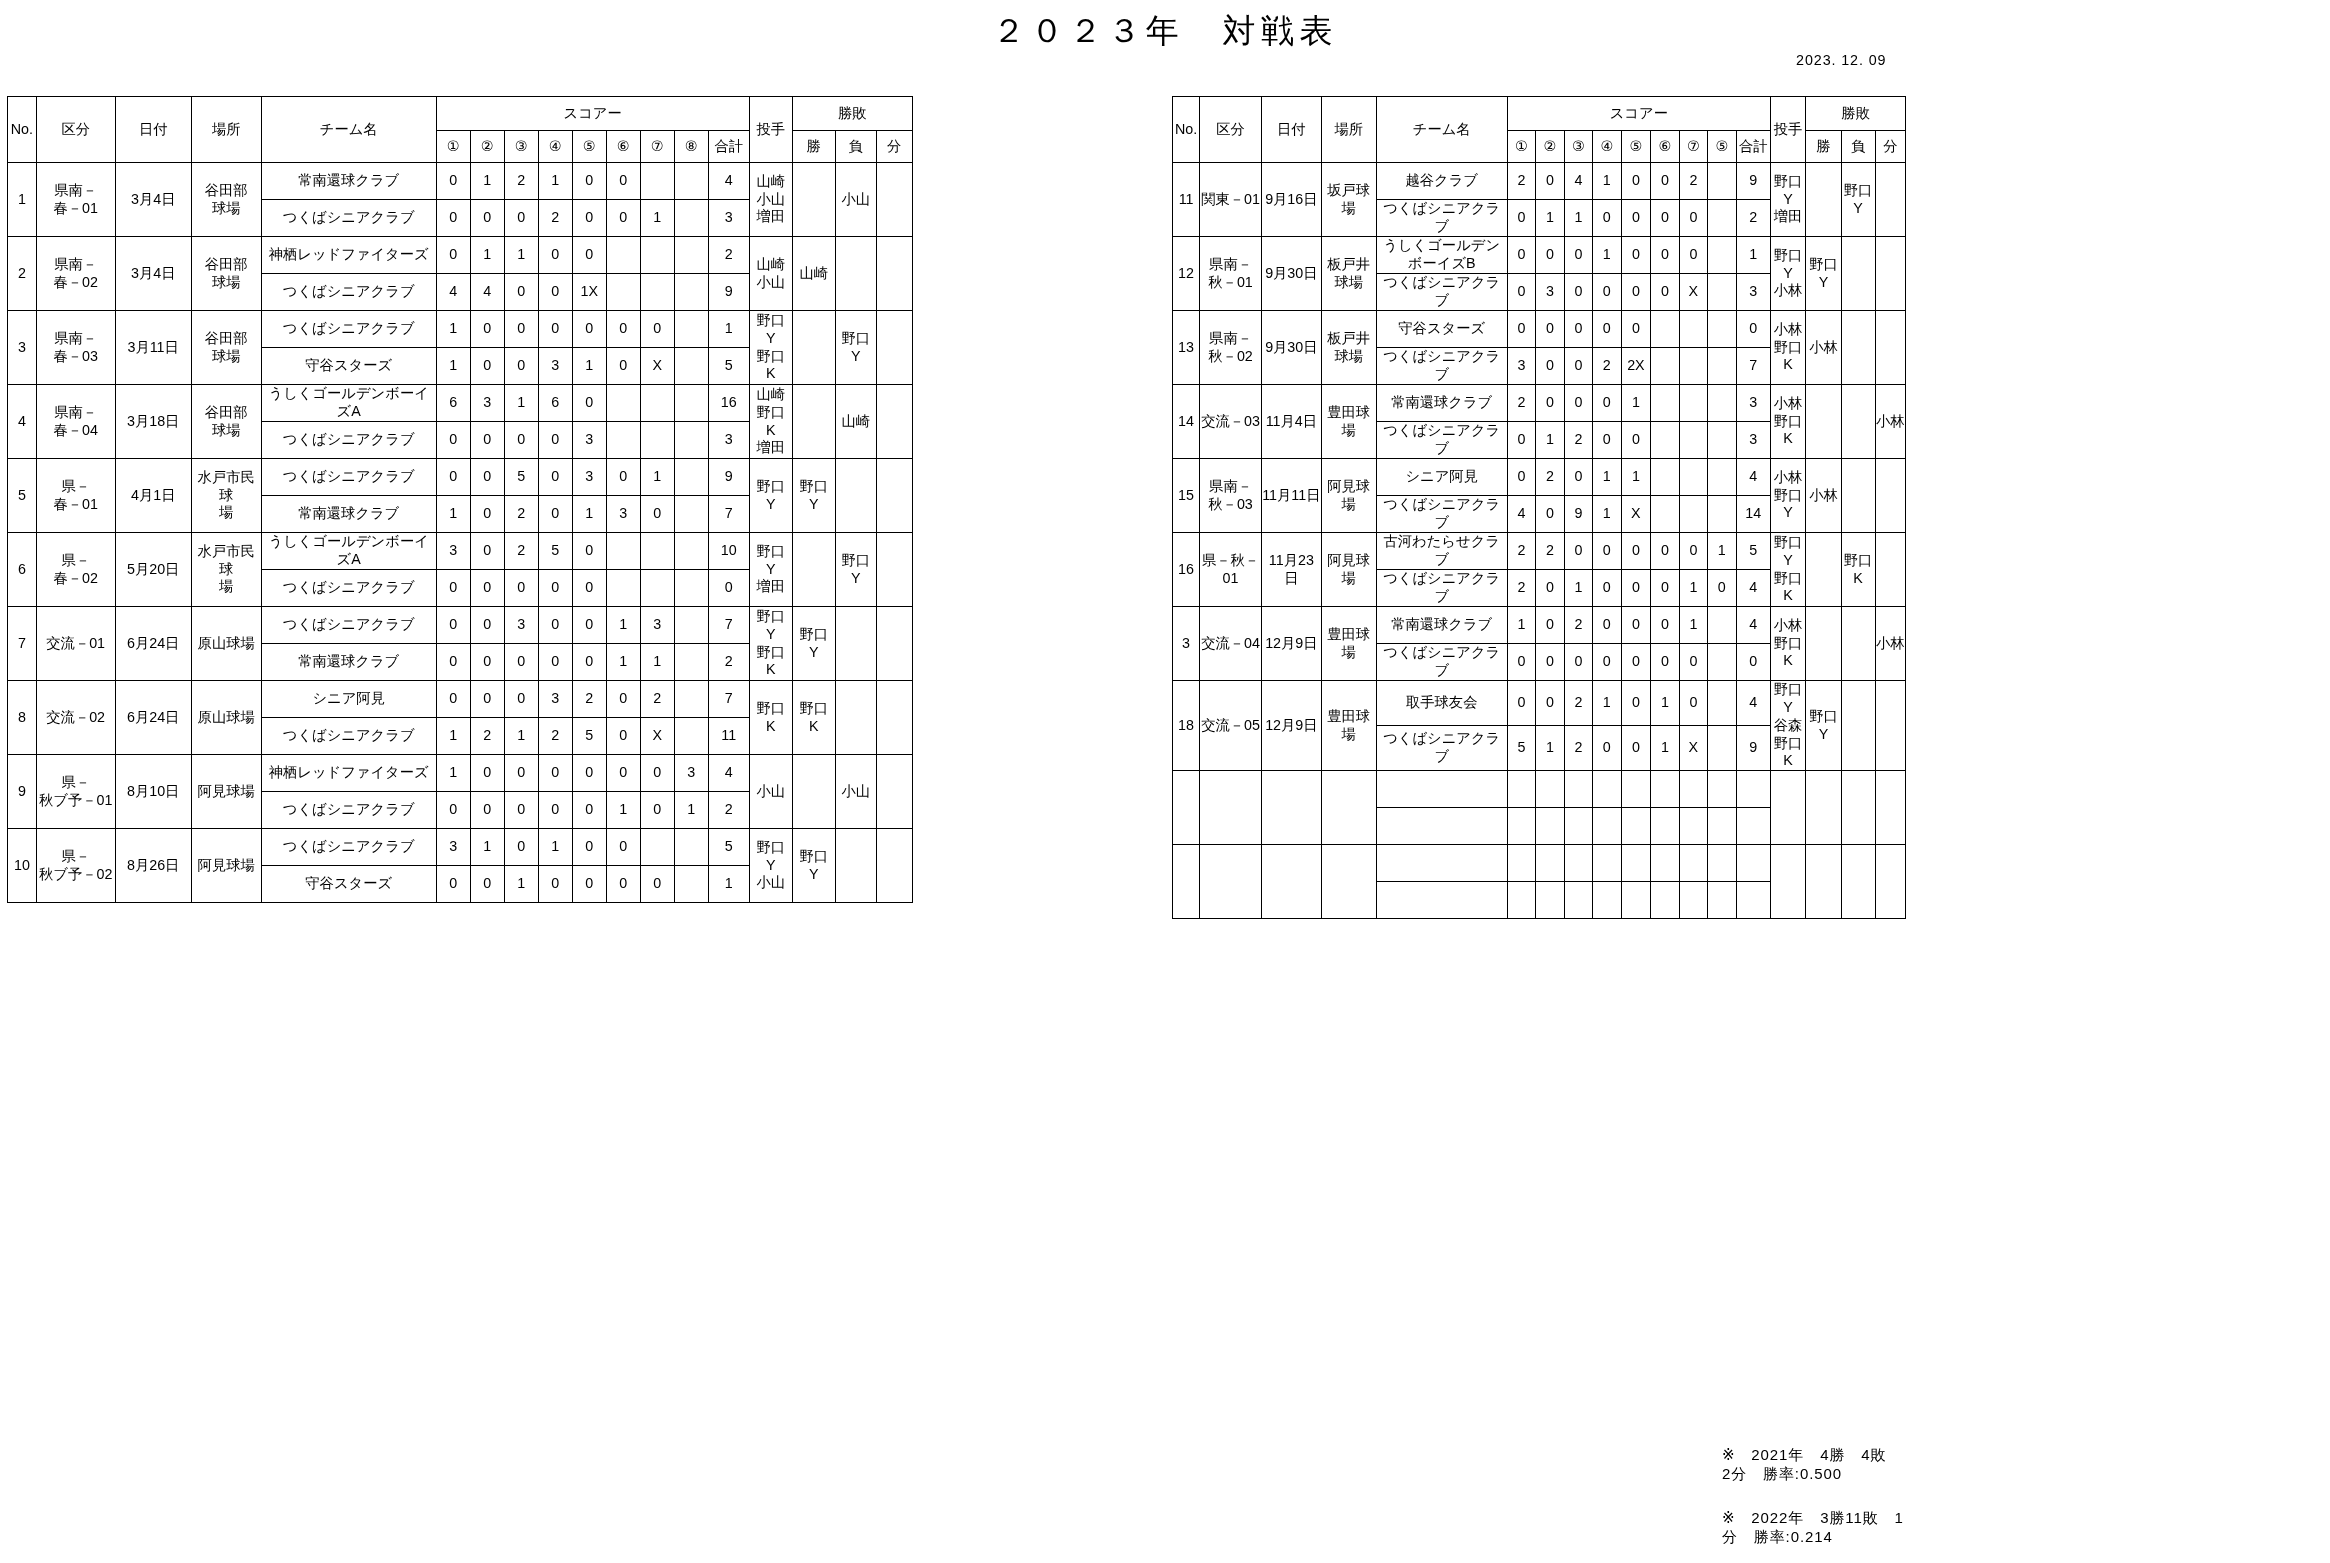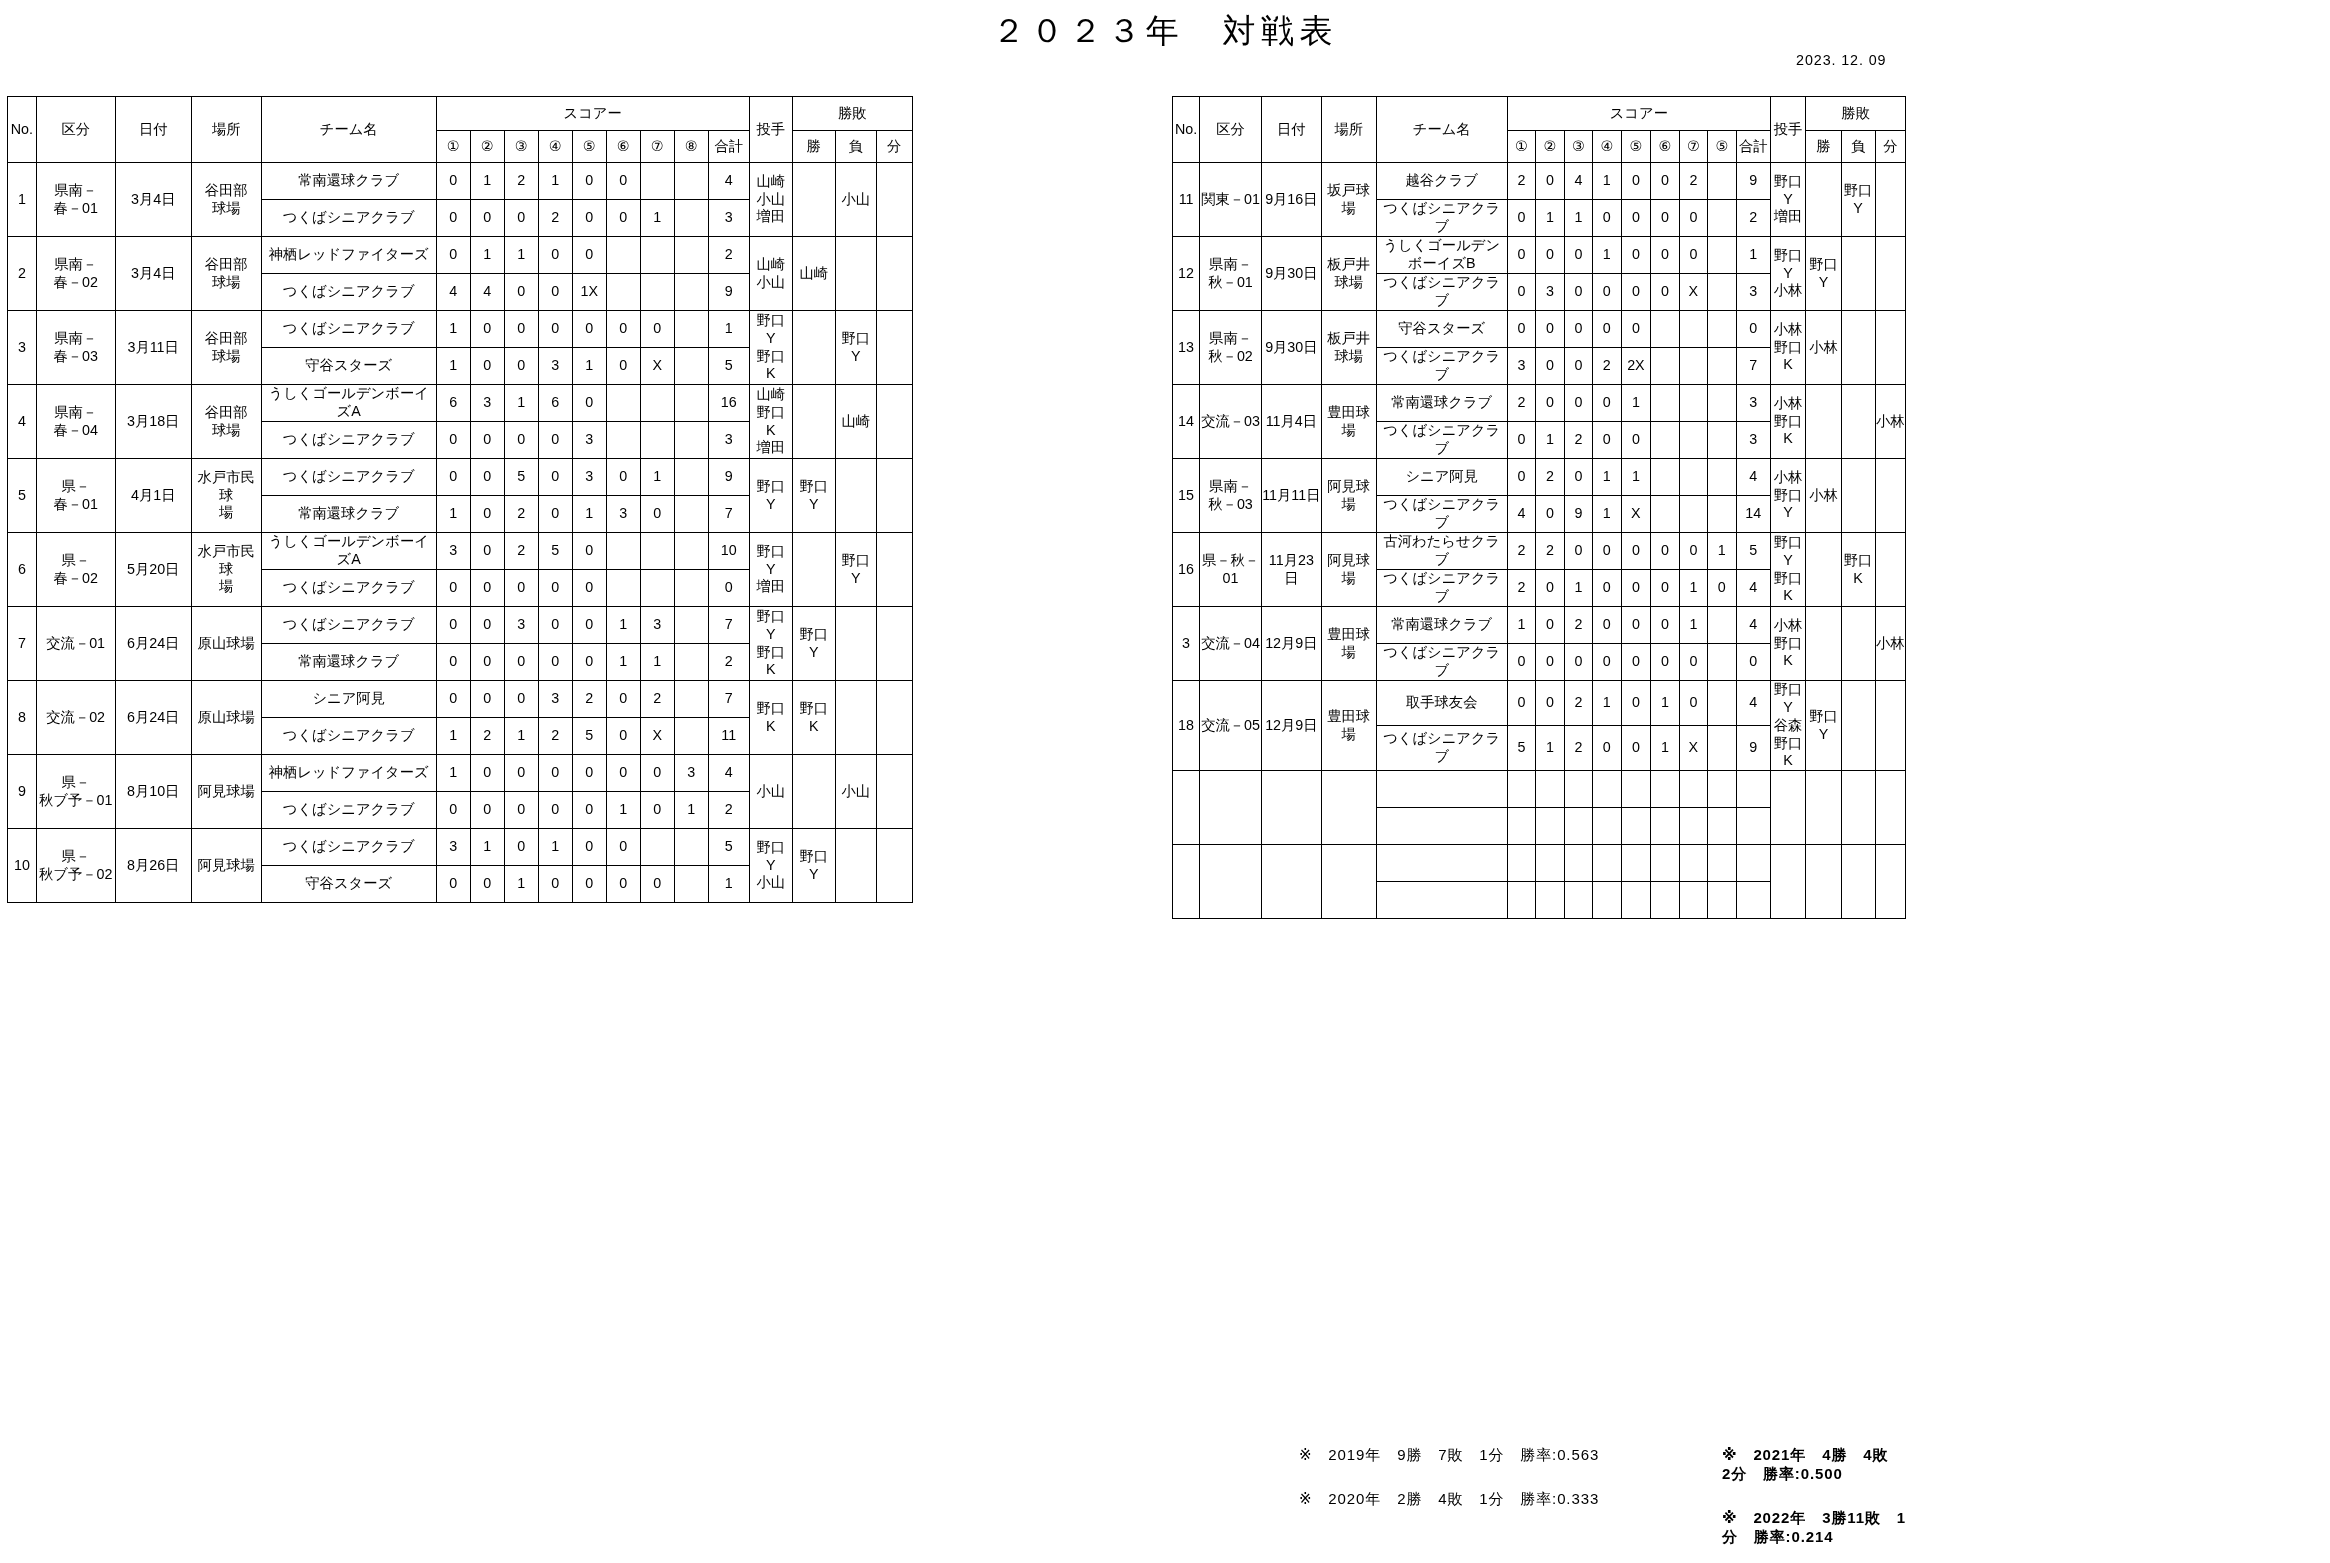--- a/index.html
+++ b/index.html
@@ -37,21 +37,21 @@
   .hdr-sub{height:32px;font-size:15px;}
   .teamcell{text-align:center;font-size:15px;}
   .pitcher{font-size:12.5px;line-height:1.15;}
   .vnum{font-size:15px;}
   .kubun{font-size:14.3px;line-height:1.3;}
   .footnotes{
     position:absolute;left:1299px;top:1446px;font-size:15px;letter-spacing:0.9px;
   }
   .footnotes div{margin-bottom:25px;}
   .fn-col2{position:absolute;left:1722px;top:1446px;font-size:15px;letter-spacing:0.9px;}
-  .fn-col2 div{margin-bottom:25px;font-weight:bold;}
+  .fn-col2 div{margin-bottom:25px;}
   .totalbox{position:absolute;left:2079px;top:1435px;}
   .totalbox table{border-collapse:collapse;}
   .totalbox td{border:0.9px solid #000;font-size:17px;text-align:center;font-weight:bold;}
   .lbl{width:105px;height:37px;}
   .cellnum{width:39px;height:37px;}
   .ratecell{width:118px;height:37px;}
 </style>
 </head>
 <body>
 
@@ -799,24 +799,20 @@
             <td></td>
             <td></td>
             <td></td>
             <td></td>
             <td></td>
           </tr>
         </tbody>
     </table>
   </div>
 
-  <div class="footnotes" id="footnotes-1">
-      <div>※　2019年　9勝　7敗　1分　勝率:0.563</div>
-      <div>※　2020年　2勝　4敗　1分　勝率:0.333</div>
-    </div>
   <div class="fn-col2" id="footnotes-2">
       <div>※　2021年　4勝　4敗　2分　勝率:0.500</div>
       <div>※　2022年　3勝11敗　1分　勝率:0.214</div>
     </div>
 
 
 </div>
 
 
 </body></html>

